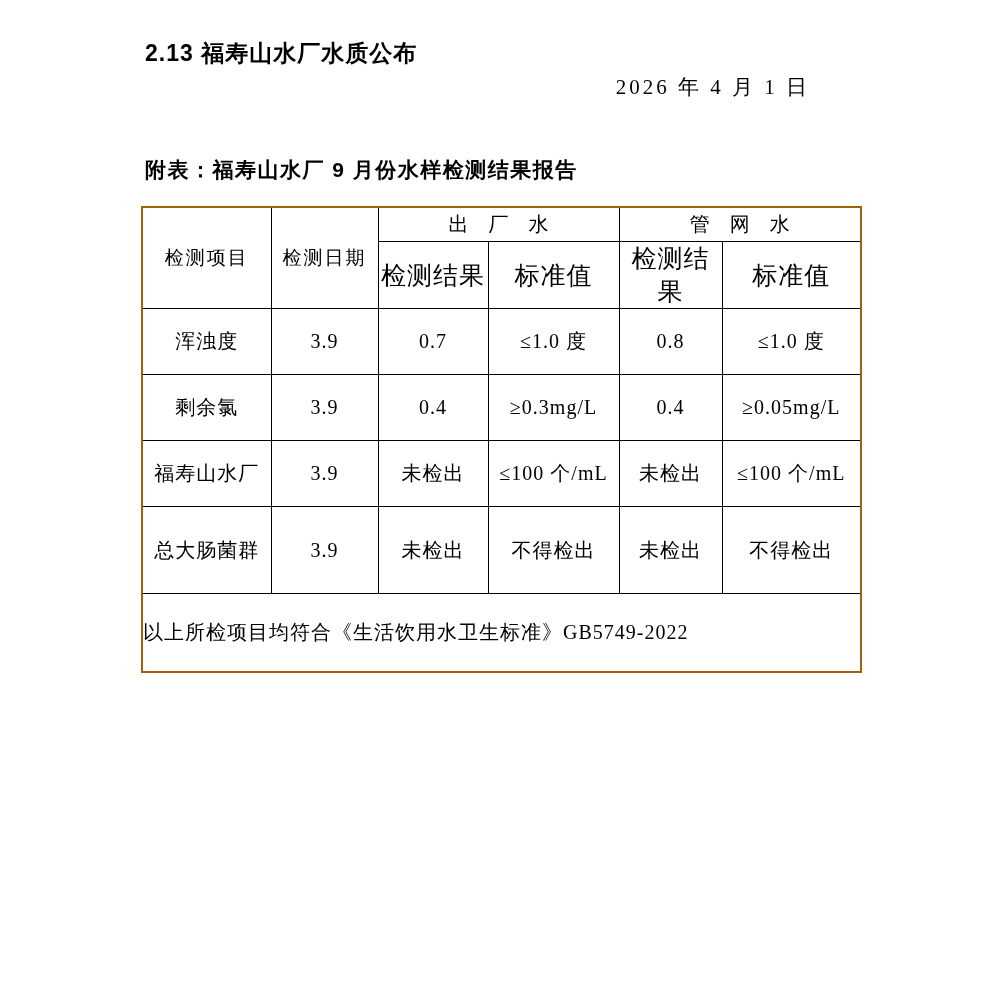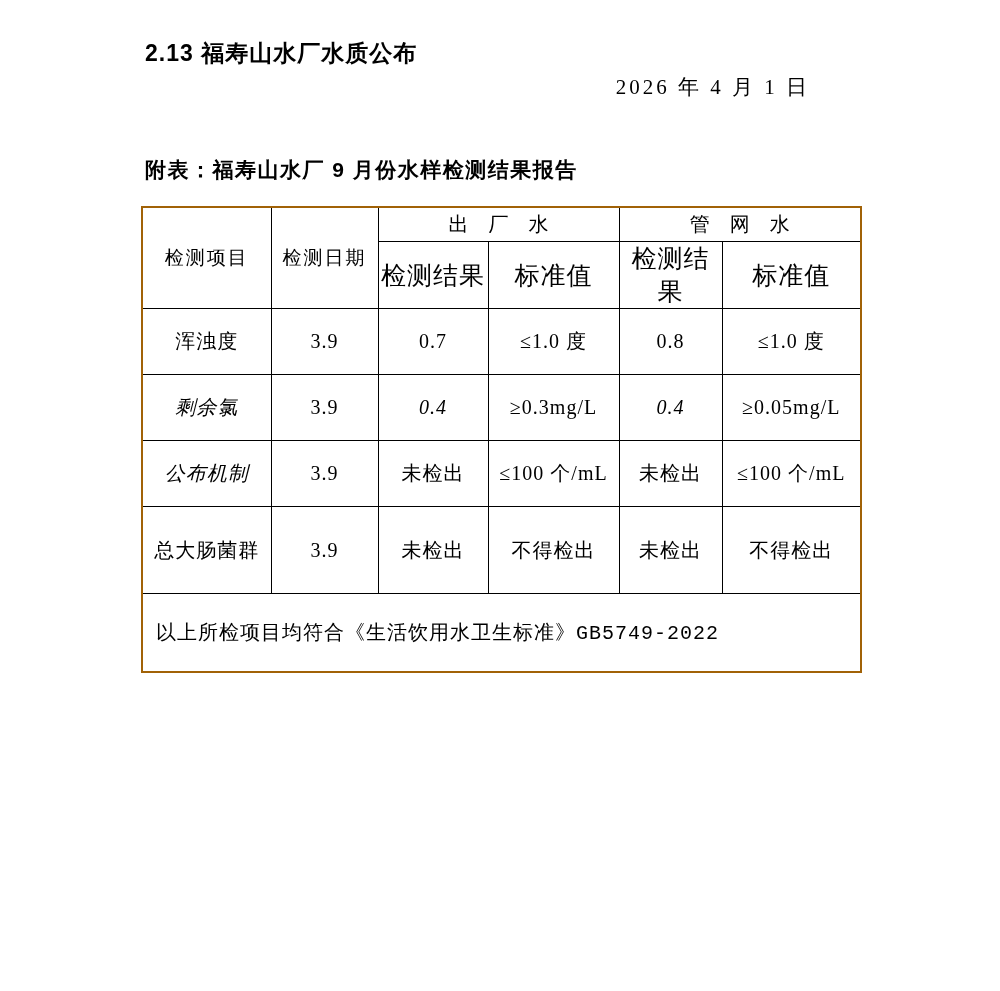--- a/index.html
+++ b/index.html
@@ -97,31 +97,30 @@
     font-family: "Liberation Serif", serif;
     font-size: 20px;
     letter-spacing: 1px;
   }
   tr.data-row.tall {
     height: 87px;
     padding-left: 36px;
   }
   td.shift-down { padding-top: 18px; }
   td.shift-down-lg { padding-top: 26px; }
-  td.shift-up-sm { padding-bottom: 8px; font-style: italic; }
+  td.shift-up-sm { padding-bottom: 8px; }
   td.shift-up-lg { padding-bottom: 28px; }
   tr.footer-row {
     height: 78px;
   }
   tr.footer-row td {
-    font-family: Liberation Mono, monospace;
+    font-family: Liberation Serif, serif;
     font-size: 20px;
     letter-spacing: 1px;
     text-align: left;
-    padding-left: 13px;
   }
 </style>
 </head>
 <body>
 
 <div class="doc">
 
   <div class="heading">2.13 福寿山水厂水质公布</div>
 
 
@@ -165,21 +164,21 @@
       <tr class="data-row">
         <td class="shift-up-sm">剩余氯</td>
         <td class="shift-down">3.9</td>
         <td class="shift-up-sm">0.4</td>
         <td>≥0.3mg/L</td>
         <td class="shift-up-sm">0.4</td>
         <td>≥0.05mg/L</td>
       </tr>
 
       <tr class="data-row">
-        <td class="shift-up-sm">公布机制</td>
+        <td class="shift-up-sm">福寿山水厂</td>
         <td class="shift-down">3.9</td>
         <td>未检出</td>
         <td>≤100 个/mL</td>
         <td>未检出</td>
         <td>≤100 个/mL</td>
       </tr>
 
       <tr class="data-row tall">
         <td class="shift-down-lg">总大肠菌群</td>
         <td class="shift-up-lg">3.9</td>

